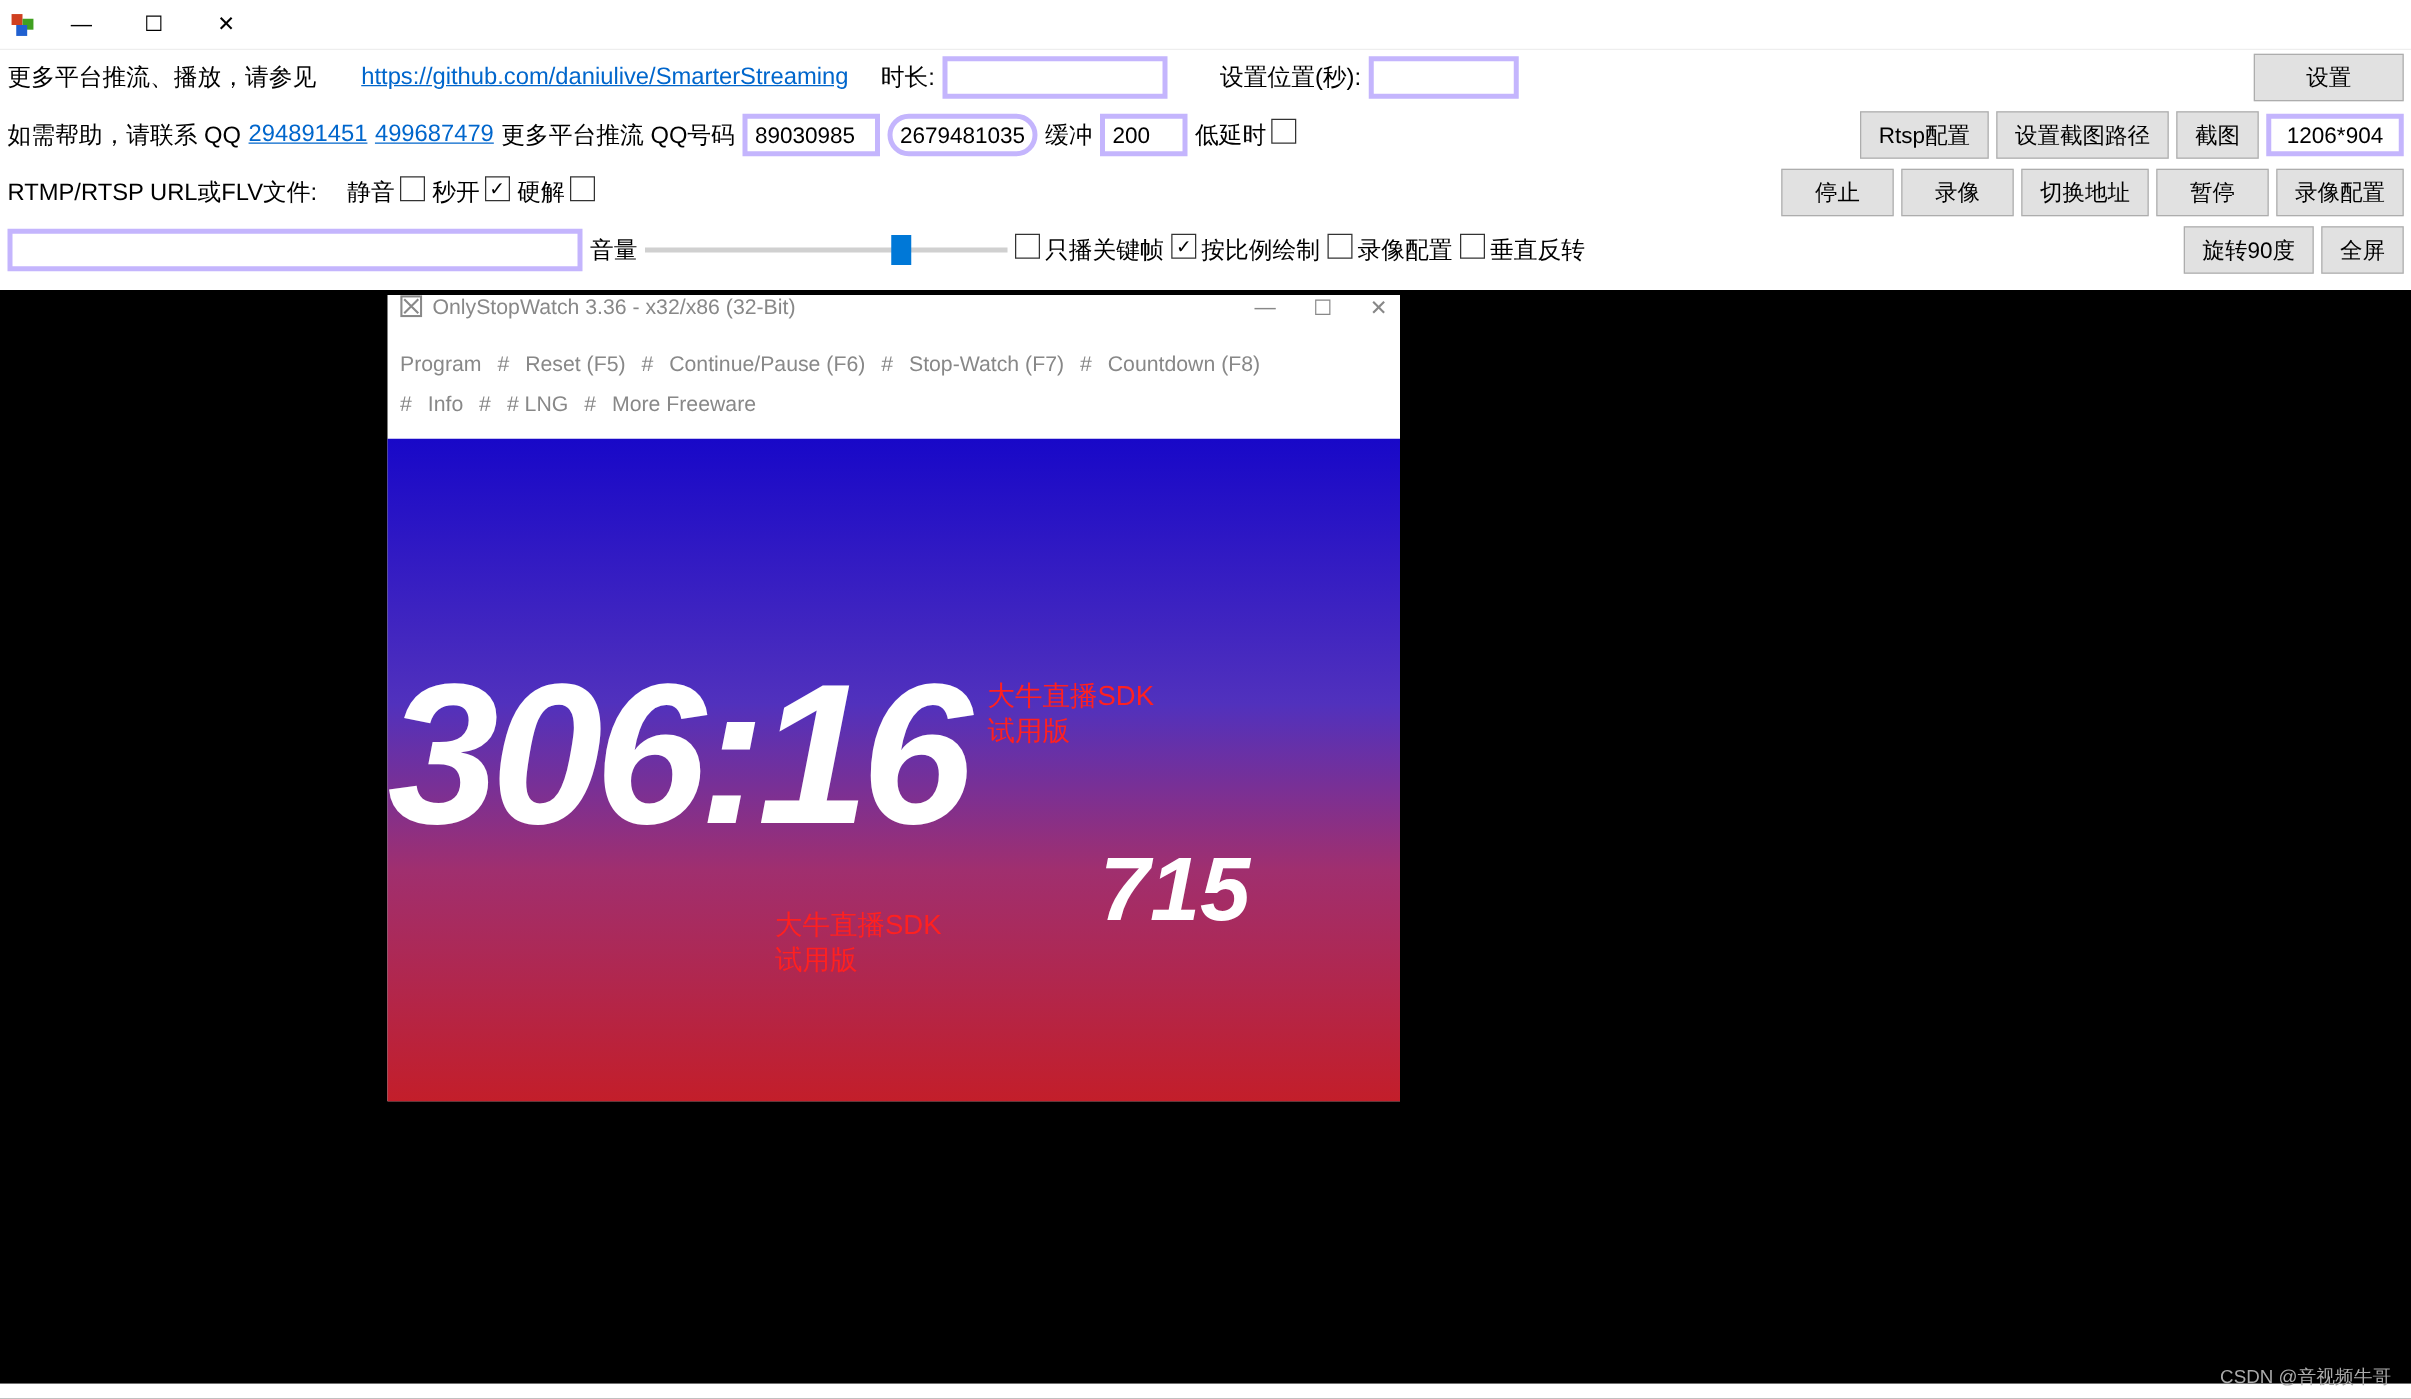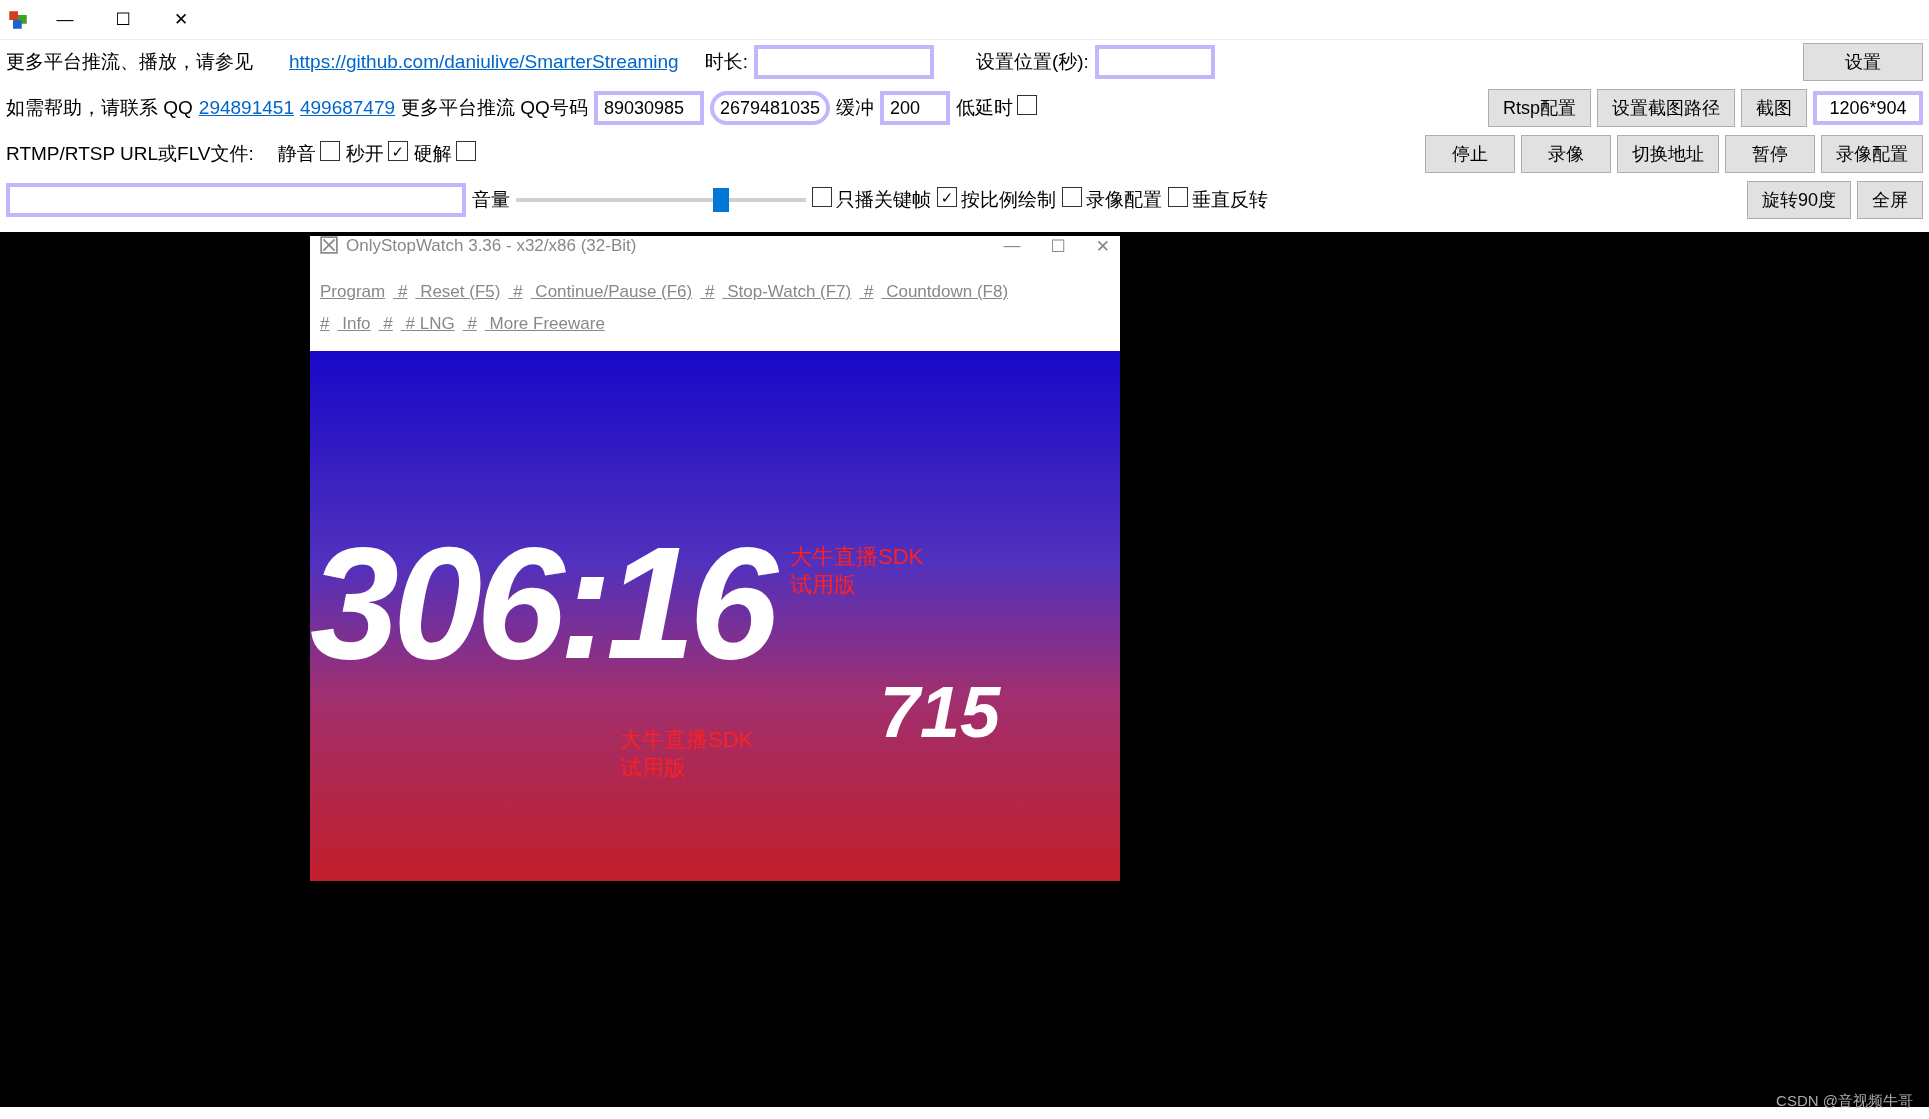--- a/index.html
+++ b/index.html
@@ -29,21 +29,21 @@
     .voltrack { position: absolute; top: 10px; left: 0; right: 0; height: 4px; background: #d0d0d0; }
     .volthumb { position: absolute; top: 0; width: 16px; height: 24px; background: #0078d7; }
     
     .video-area { position: relative; background: #000; width: 100%; height: 875px; margin-top: 4px; }
     
     .subwin { position: absolute; top: 4px; left: 310px; width: 810px; background: #fff; }
     .subwin-title { display: flex; align-items: flex-start; height: 36px; padding: 0 10px; color: #888; font-size: 17px; }
     .subwin-title-text { flex: 1; }
     .subwin-btns { display: flex; gap: 30px; color: #888; }
     .subwin-btn { cursor: pointer; }
-    .subwin-menu { padding: 4px 10px 10px 10px; color: #888; font-size: 17px; line-height: 1.9; text-decoration: underline; }
+    .subwin-menu { padding: 4px 10px 10px 10px; color: #888; font-size: 17px; line-height: 1.9; }
     .subwin-menu span { margin-right: 8px; white-space: nowrap; }
     
     .gradient { position: relative; width: 100%; height: 530px; background: linear-gradient(to bottom, #1808c8 0%, #5131bd 40%, #a02f6f 65%, #c31e2a 100%); overflow: hidden; }
     .timer-main { position: absolute; top: 160px; width: 100%; font-size: 160px; font-weight: 900; font-style: italic; color: #fff; letter-spacing: -6px; font-family: Arial, sans-serif; }
     .timer-sub { position: absolute; top: 320px; right: 120px; font-size: 72px; font-weight: 900; font-style: italic; color: #fff; font-family: Arial, sans-serif; }
     .wm { position: absolute; color: #ff2020; font-size: 22px; line-height: 1.3; }
     .wm1 { top: 192px; left: 480px; }
     .wm2 { top: 375px; left: 310px; }
     
     .footer { position: absolute; bottom: 8px; right: 16px; color: #aaa; font-size: 15px; }

